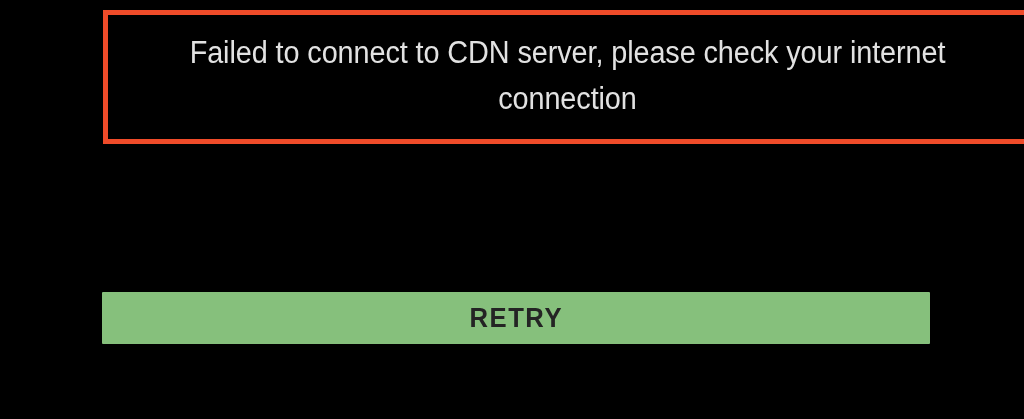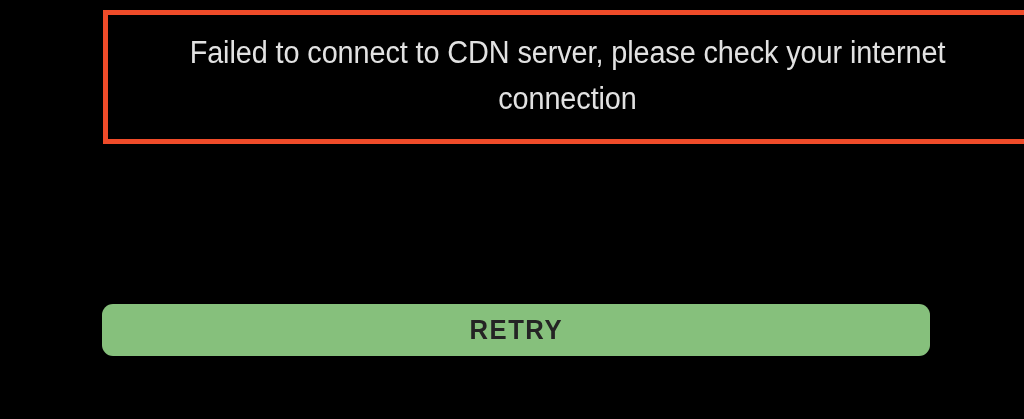--- a/index.html
+++ b/index.html
@@ -59,28 +59,27 @@
   
   .retry-button {
     position: absolute;
     left: 102px;
     top: 292px;
     width: 828px;
     height: 52px;
     box-sizing: border-box;
     background: #86c07c;
     border: 0;
-    border-radius: 11px;
+    border-radius: 1px;
     padding: 0;
     display: flex;
     align-items: center;
     justify-content: center;
     cursor: pointer;
     outline: none;
-    margin-top: 12px;
   }
 
   .retry-label {
     color: #242424;
     font-size: 27px;
     font-weight: bold;
     letter-spacing: 1.6px;
     line-height: 1;
     font-family: "Liberation Sans Narrow", "Liberation Sans", "DejaVu Sans", sans-serif;
     transform: scaleX(0.95);

